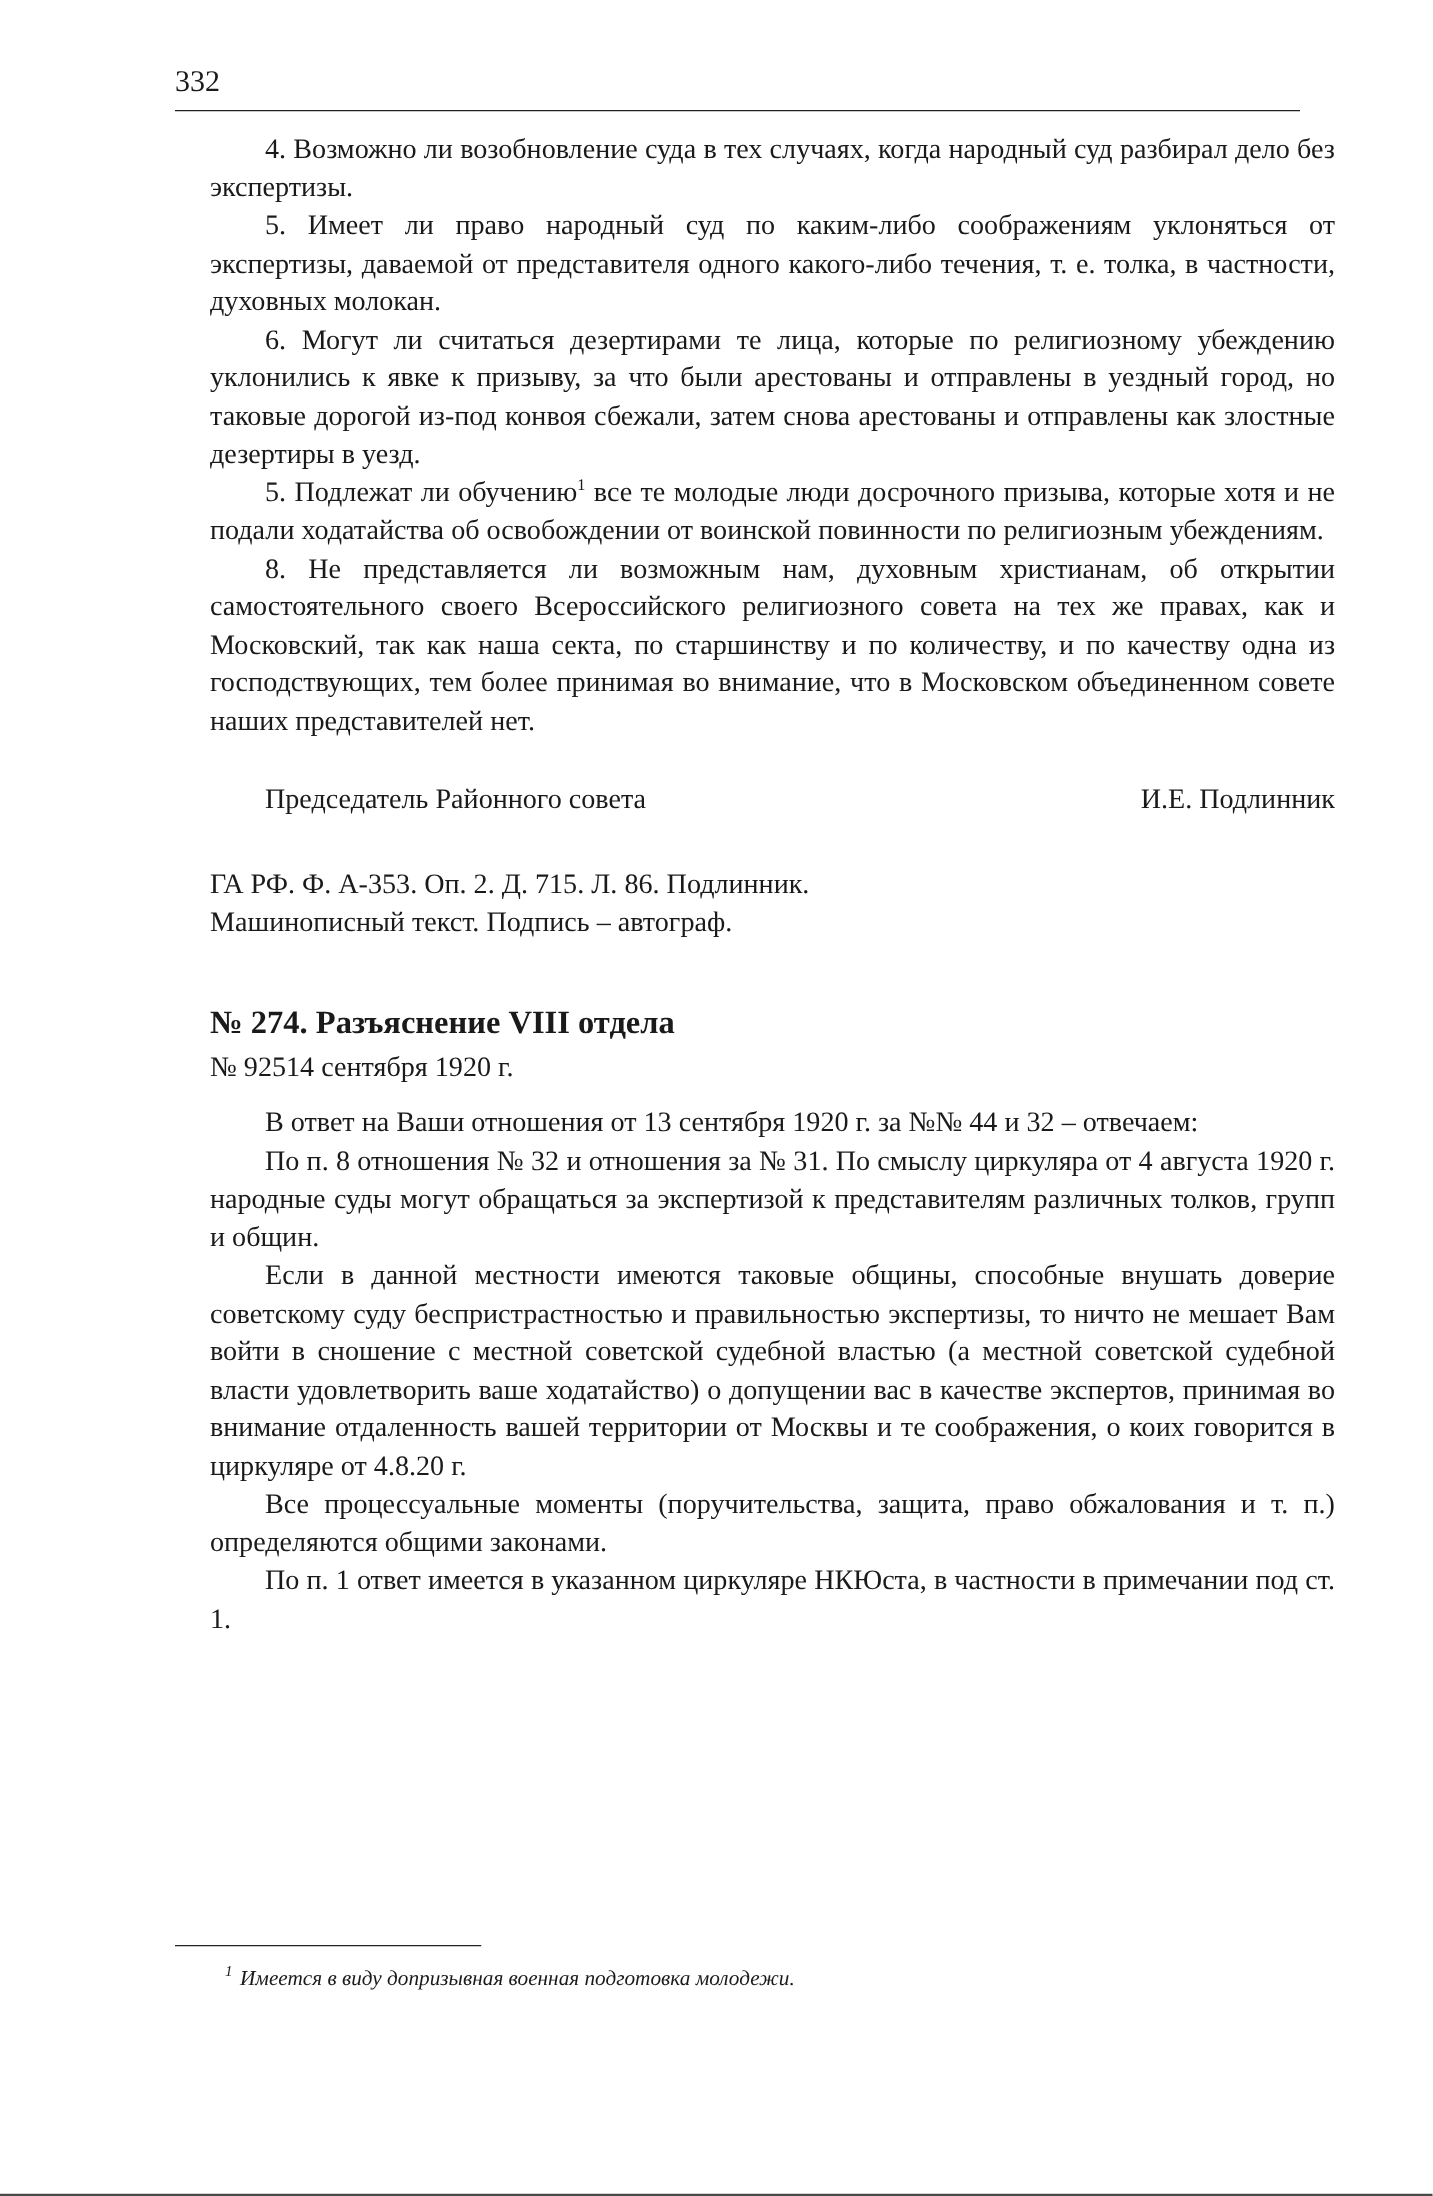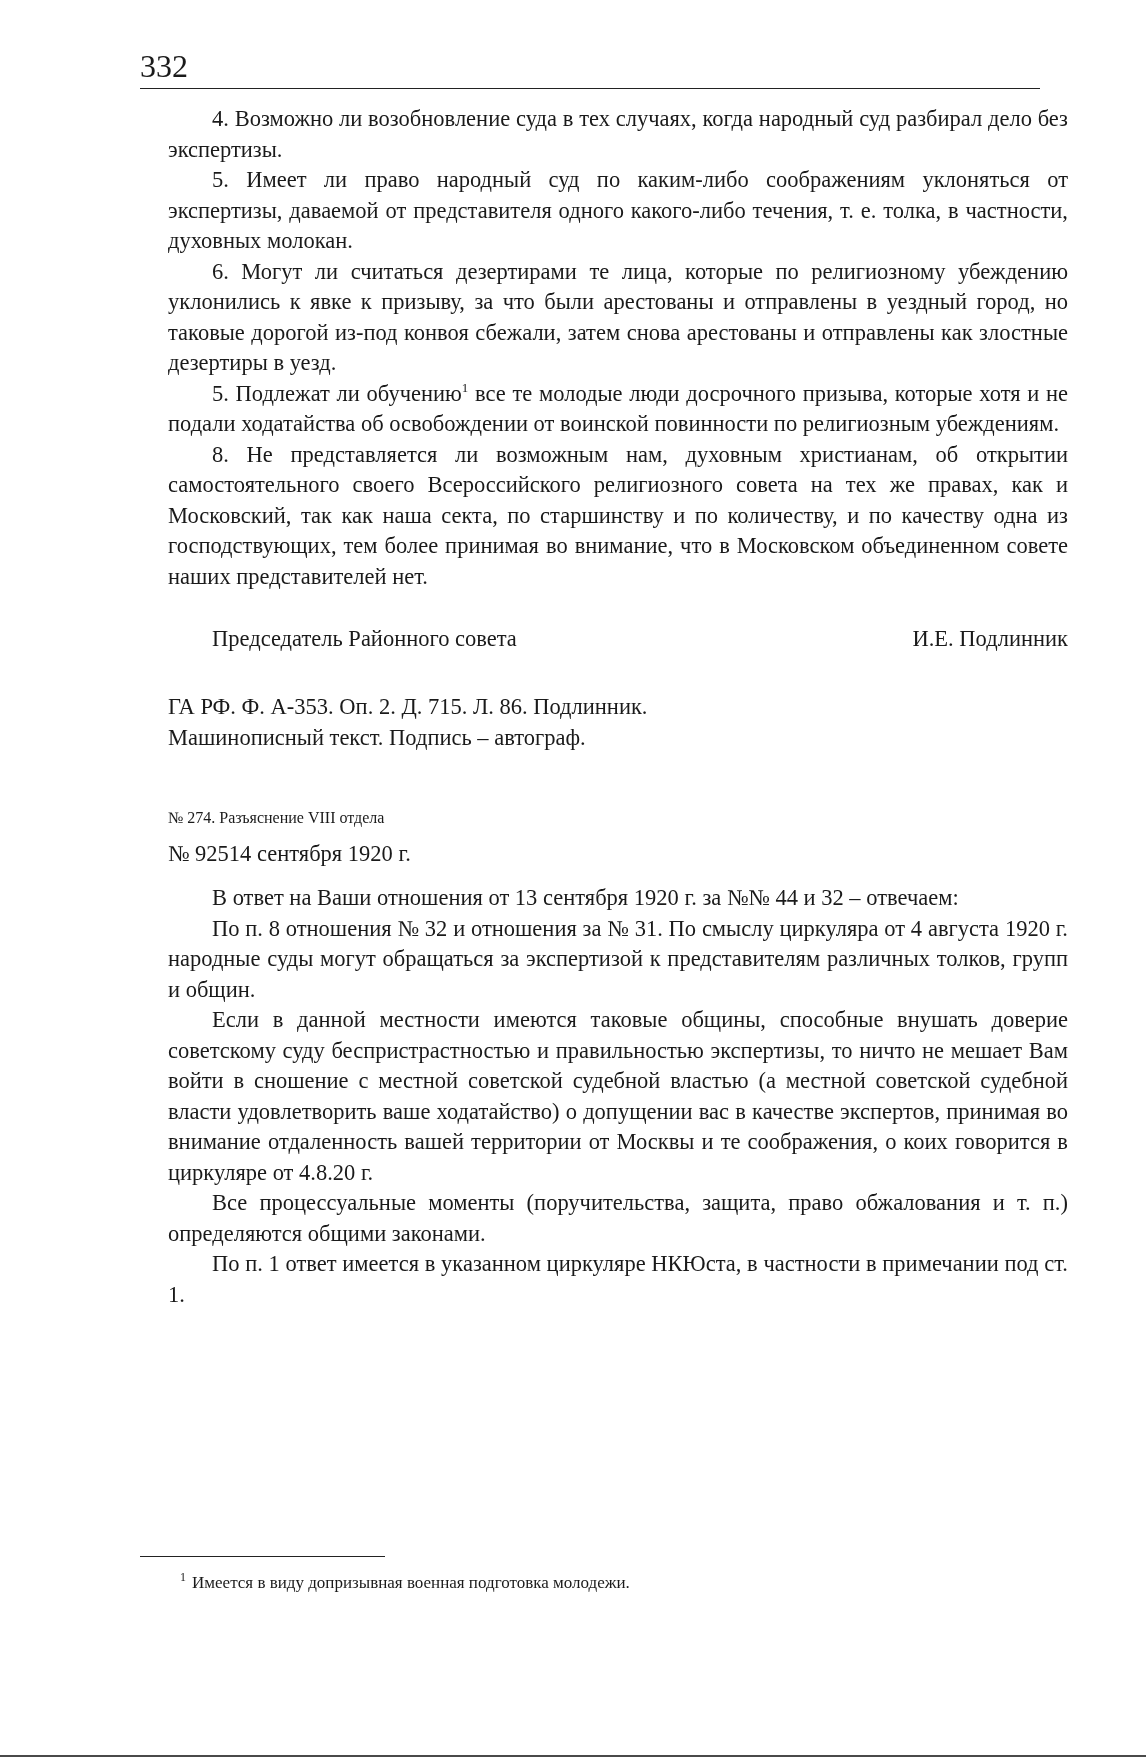--- a/index.html
+++ b/index.html
@@ -3,21 +3,21 @@
 <meta charset="utf-8">
 <style>
   html, body { margin: 0; padding: 0; background: #ffffff; }
   body {
     width: 1146px; height: 1757px; position: relative; overflow: hidden;
     font-family: "Liberation Serif", "DejaVu Serif", serif;
     color: #1a1a1a;
   }
   .page-number {
     position: absolute; left: 140px; top: 52px;
-    font-size: 32px; line-height: 28px;
+    font-size: 24px; line-height: 28px;
   }
   .header-rule {
     position: absolute; left: 140px; top: 88px; width: 900px; height: 0;
     border-top: 1.5px solid #222;
   }
   .content {
     position: absolute; left: 140px; top: 104px; width: 900px;
     font-size: 22.5px; line-height: 30.5px;
     text-align: justify;
     margin-left: 28px;
@@ -25,32 +25,32 @@
   .para { margin: 0; text-indent: 44px; }
   sup { font-size: 13px; line-height: 0; vertical-align: 9px; }
   .sign-row {
     display: flex; justify-content: space-between;
     margin-top: 32px; padding-left: 44px;
   }
   .archive {
     margin-top: 36px; line-height: 31px; text-align: left;
   }
   .doc-title {
-    margin-top: 50px; font-weight: normal; font-size: 16px; line-height: 30px;
+    margin-top: 50px; font-weight: bold; font-size: 26px; line-height: 30px;
   }
   .doc-meta {
     display: flex; margin-top: 6px; margin-bottom: 14px;
   }
   .footnote-rule {
     position: absolute; left: 140px; top: 1556px; width: 245px; height: 0;
     border-top: 1.2px solid #222;
   }
   .footnote {
     position: absolute; left: 180px; top: 1572px;
-    font-size: 17px; line-height: 22px;
+    font-size: 17px; line-height: 22px; font-style: italic;
   }
   .footnote sup { font-size: 12px; vertical-align: 7px; margin-right: 6px; }
   .bottom-band {
     position: absolute; left: 0; bottom: 0; width: 1146px; height: 2px; background: #4a4a4a;
   }
 </style>
 </head>
 <body>
 
 <div class="page-number">332</div>

